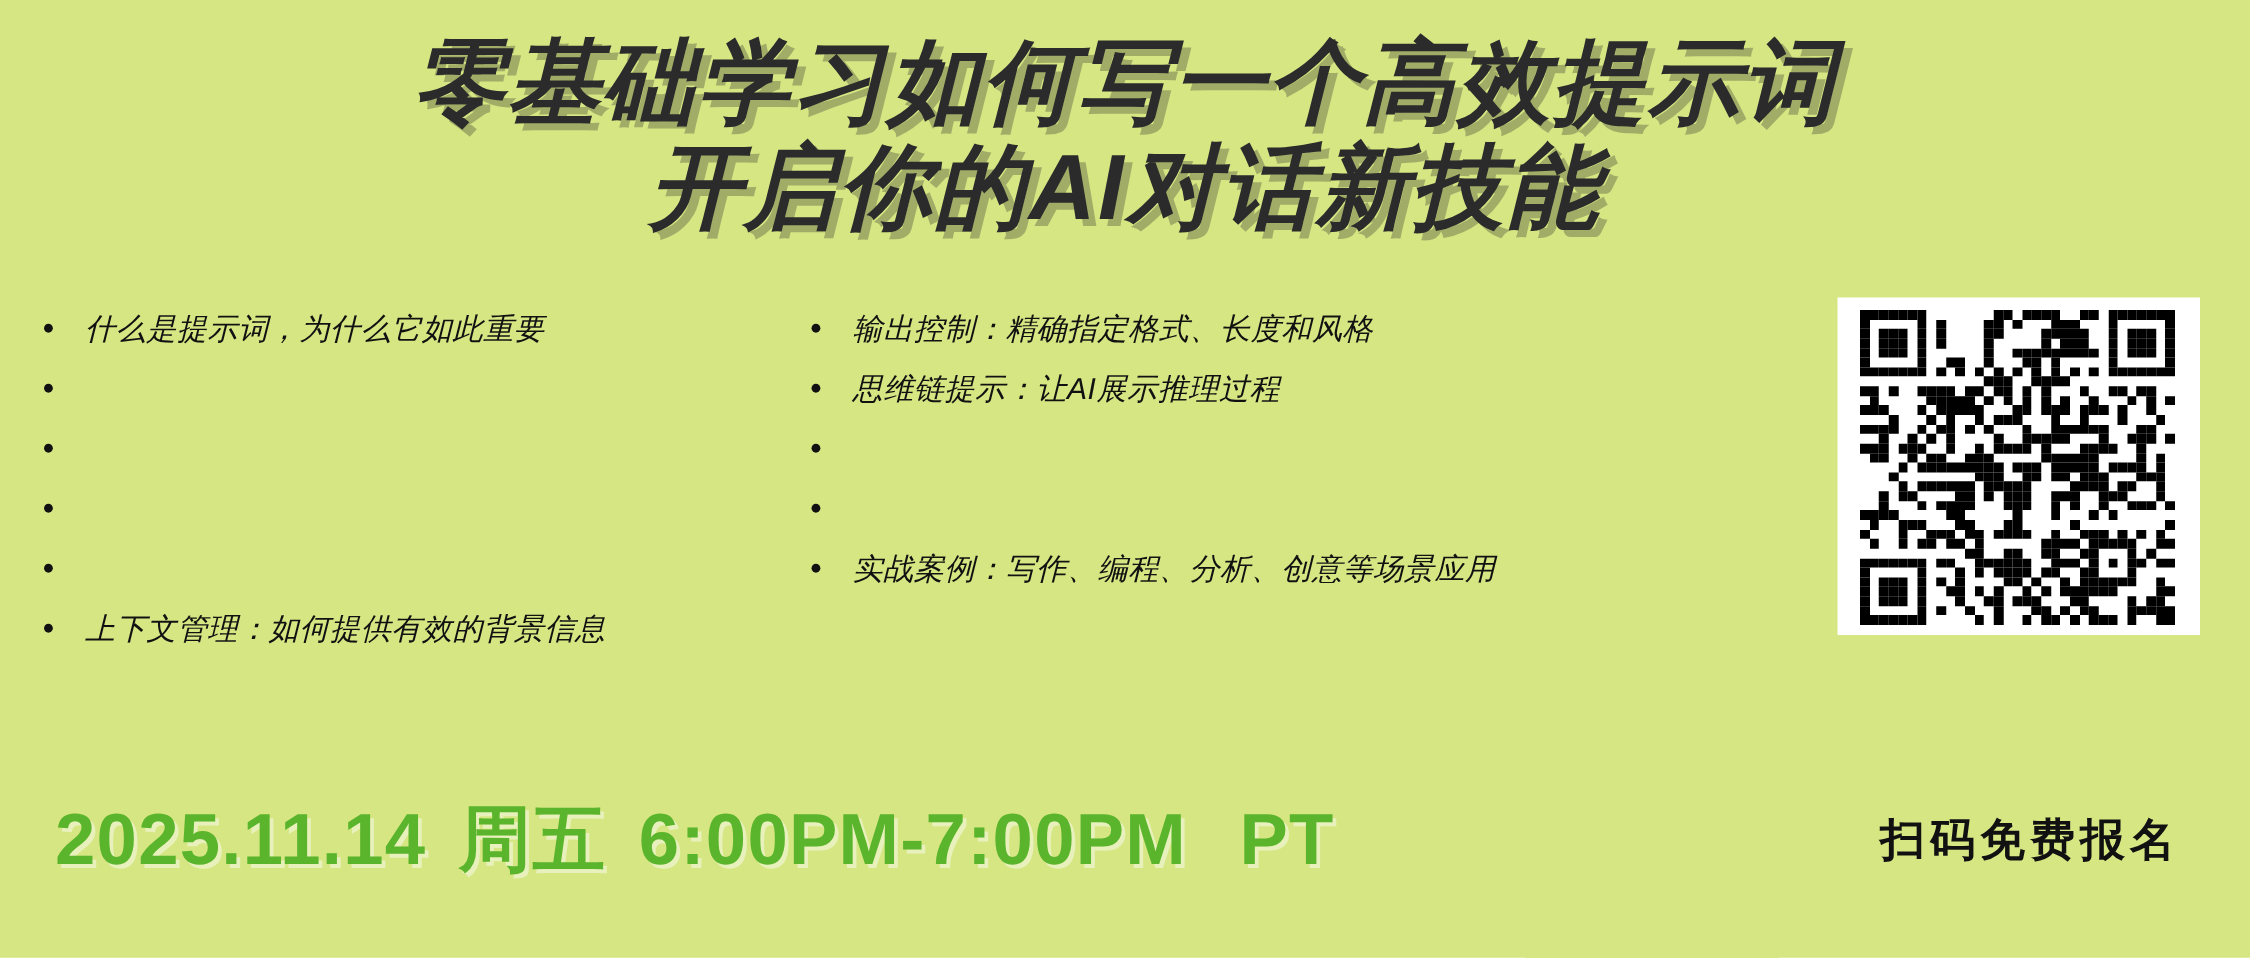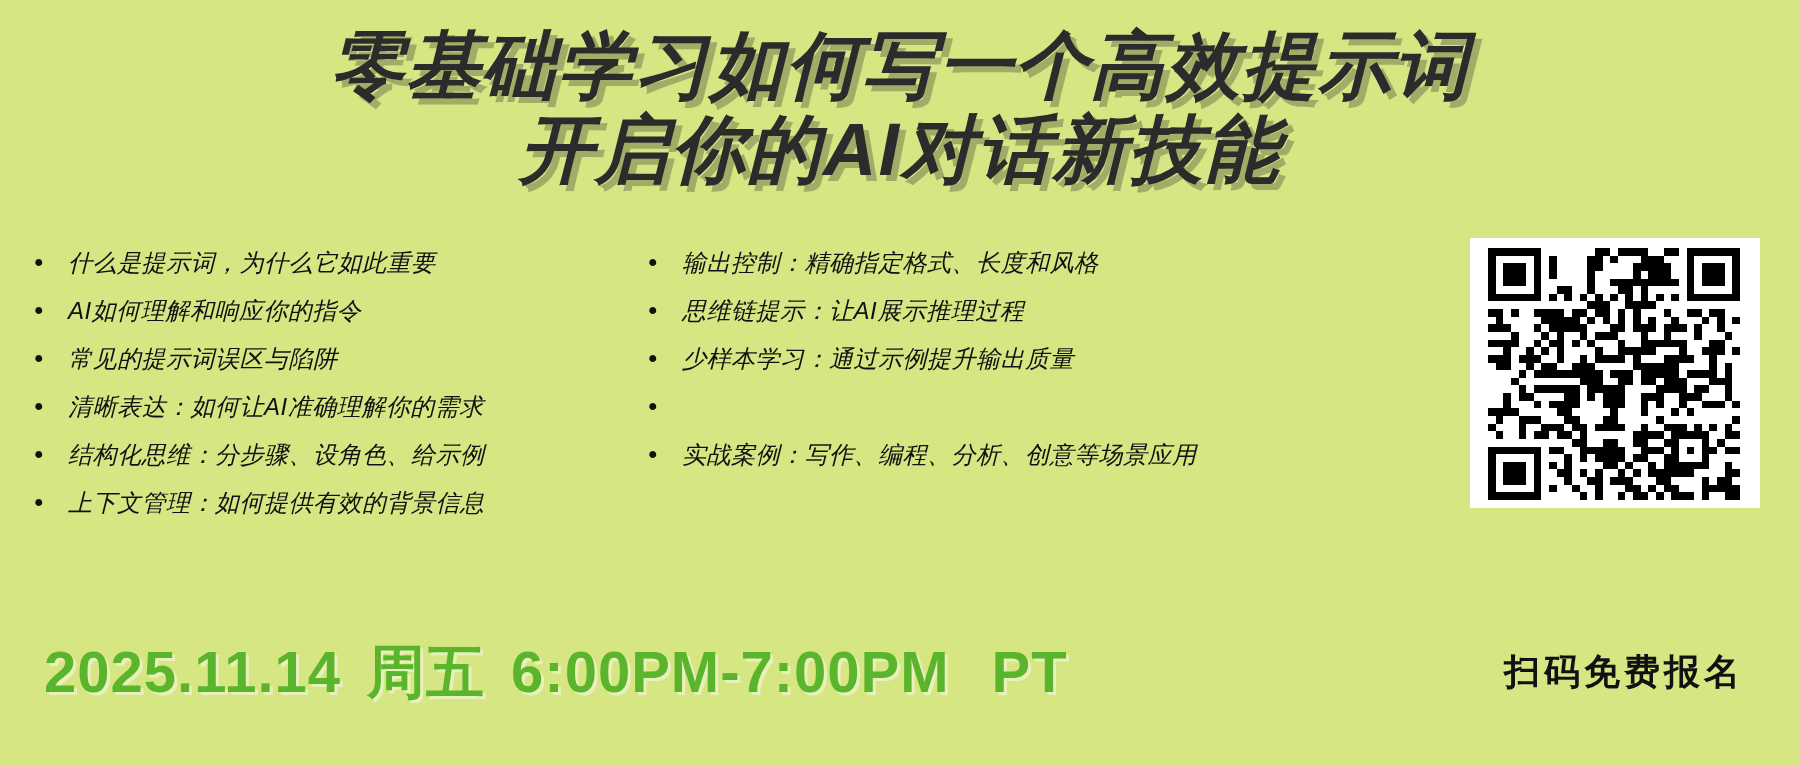--- a/index.html
+++ b/index.html
@@ -131,52 +131,47 @@
 
   <div id="bullets">
 
     <div class="col" id="col-left">
       <div class="bullet-row">
         <span class="bullet-dot">•</span>
         <span class="bullet-text">什么是提示词，为什么它如此重要</span>
       </div>
       <div class="bullet-row">
         <span class="bullet-dot">•</span>
-        <span class="bullet-text">AI如何理解和响应你的指令</span>
       </div>
       <div class="bullet-row">
         <span class="bullet-dot">•</span>
-        <span class="bullet-text">常见的提示词误区与陷阱</span>
       </div>
       <div class="bullet-row">
         <span class="bullet-dot">•</span>
-        <span class="bullet-text">清晰表达：如何让AI准确理解你的需求</span>
       </div>
       <div class="bullet-row">
         <span class="bullet-dot">•</span>
-        <span class="bullet-text">结构化思维：分步骤、设角色、给示例</span>
       </div>
       <div class="bullet-row">
         <span class="bullet-dot">•</span>
         <span class="bullet-text">上下文管理：如何提供有效的背景信息</span>
       </div>
     </div>
 
     <div class="col" id="col-right">
       <div class="bullet-row">
         <span class="bullet-dot">•</span>
         <span class="bullet-text">输出控制：精确指定格式、长度和风格</span>
       </div>
       <div class="bullet-row">
         <span class="bullet-dot">•</span>
         <span class="bullet-text">思维链提示：让AI展示推理过程</span>
       </div>
       <div class="bullet-row">
         <span class="bullet-dot">•</span>
-        <span class="bullet-text">少样本学习：通过示例提升输出质量</span>
       </div>
       <div class="bullet-row">
         <span class="bullet-dot">•</span>
       </div>
       <div class="bullet-row">
         <span class="bullet-dot">•</span>
         <span class="bullet-text">实战案例：写作、编程、分析、创意等场景应用</span>
       </div>
     </div>
   </div>

